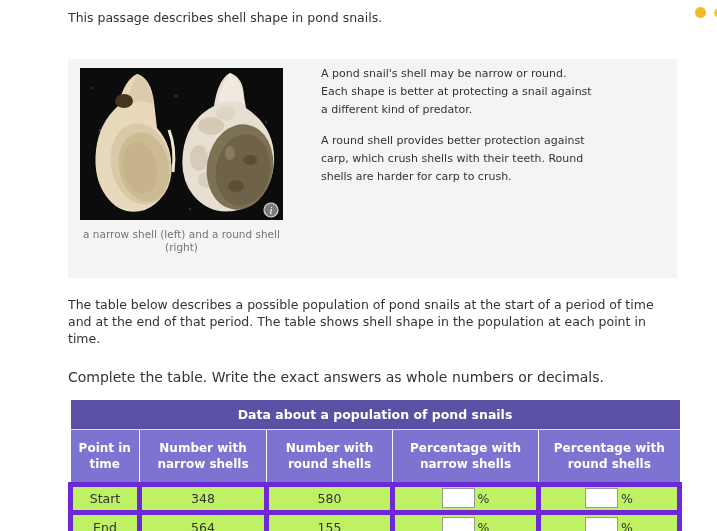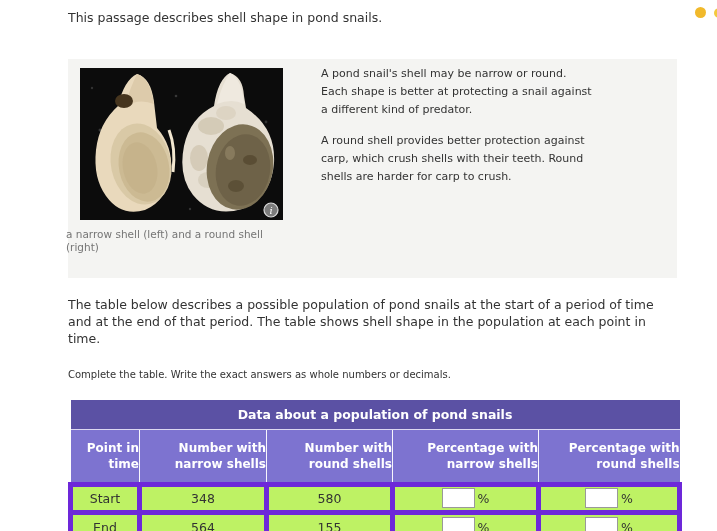--- a/index.html
+++ b/index.html
@@ -5,30 +5,30 @@
   *{box-sizing:border-box;margin:0;padding:0}
   html,body{background:#fff}
   body{width:717px;height:531px;position:relative;overflow:hidden;
        font-family:"DejaVu Sans","Liberation Sans",sans-serif;color:#333}
   .intro{position:absolute;left:68px;top:10px;font-size:12.5px;white-space:nowrap}
   .score-dot{position:absolute;left:695px;top:7px;width:11px;height:11px;border-radius:50%;background:#f1b92b}
   .score-dot-partial{position:absolute;left:714px;top:8px;width:10px;height:10px;border-radius:50%;background:#f3c93e}
   .passage-box{position:absolute;left:68px;top:59px;width:609px;height:219px;background:#f4f4f2}
   .figure{position:absolute;left:12px;top:9px;width:203px}
   .figure svg{display:block}
-  .caption{position:relative;left:-14px;width:231px;margin-top:8px;
+  .caption{position:relative;left:-14px;width:231px;margin-top:8px;text-align:center;
            font-size:10.5px;line-height:13px;color:#757575;white-space:pre-line}
   .passage-text{position:absolute;left:237px;top:6px;width:388px}
   .passage-text p{font-size:11px;line-height:18px;margin:0 16px 13px;white-space:pre-line}
   .description{position:absolute;left:68px;top:296px;width:628px;font-size:12.5px;line-height:17px;white-space:pre-line}
-  .instruction{position:absolute;left:68px;top:369px;font-size:10px;white-space:nowrap}
+  .instruction{position:absolute;left:68px;top:369px;font-size:14px;white-space:nowrap}
   table.data-table{position:absolute;left:68px;top:400px;width:609px;border-collapse:collapse;table-layout:fixed}
   td.title-cell{background:#5b51a4;color:#fff;font-weight:bold;font-size:12.5px;text-align:center;
                 height:29px;border-bottom:1px solid #dcd8f1}
-  th.hdr{background:#7d73d0;color:#fff;font-weight:bold;font-size:12px;line-height:16px;text-align:right;
+  th.hdr{background:#7d73d0;color:#fff;font-weight:bold;font-size:12px;line-height:16px;text-align:center;
          height:55px;white-space:pre-line;border-left:1px solid #f7f6fc;vertical-align:middle}
   th.hdr:first-child{border-left:none}
   td.cell{height:28px;background:#bef264;border:5px solid #6d28d9;text-align:center;
           font-size:12.5px;color:#333;vertical-align:middle}
   tr.last td.cell{border-bottom:1px solid #b3abd8}
   .pct-input{width:33px;height:20px;border:1px solid #999;background:#fff;vertical-align:middle;
              font-size:12px;padding:0 2px;font-family:"DejaVu Sans",sans-serif}
   .pct{font-size:12.5px;margin-left:3px;vertical-align:middle}
 </style>
 </head>

